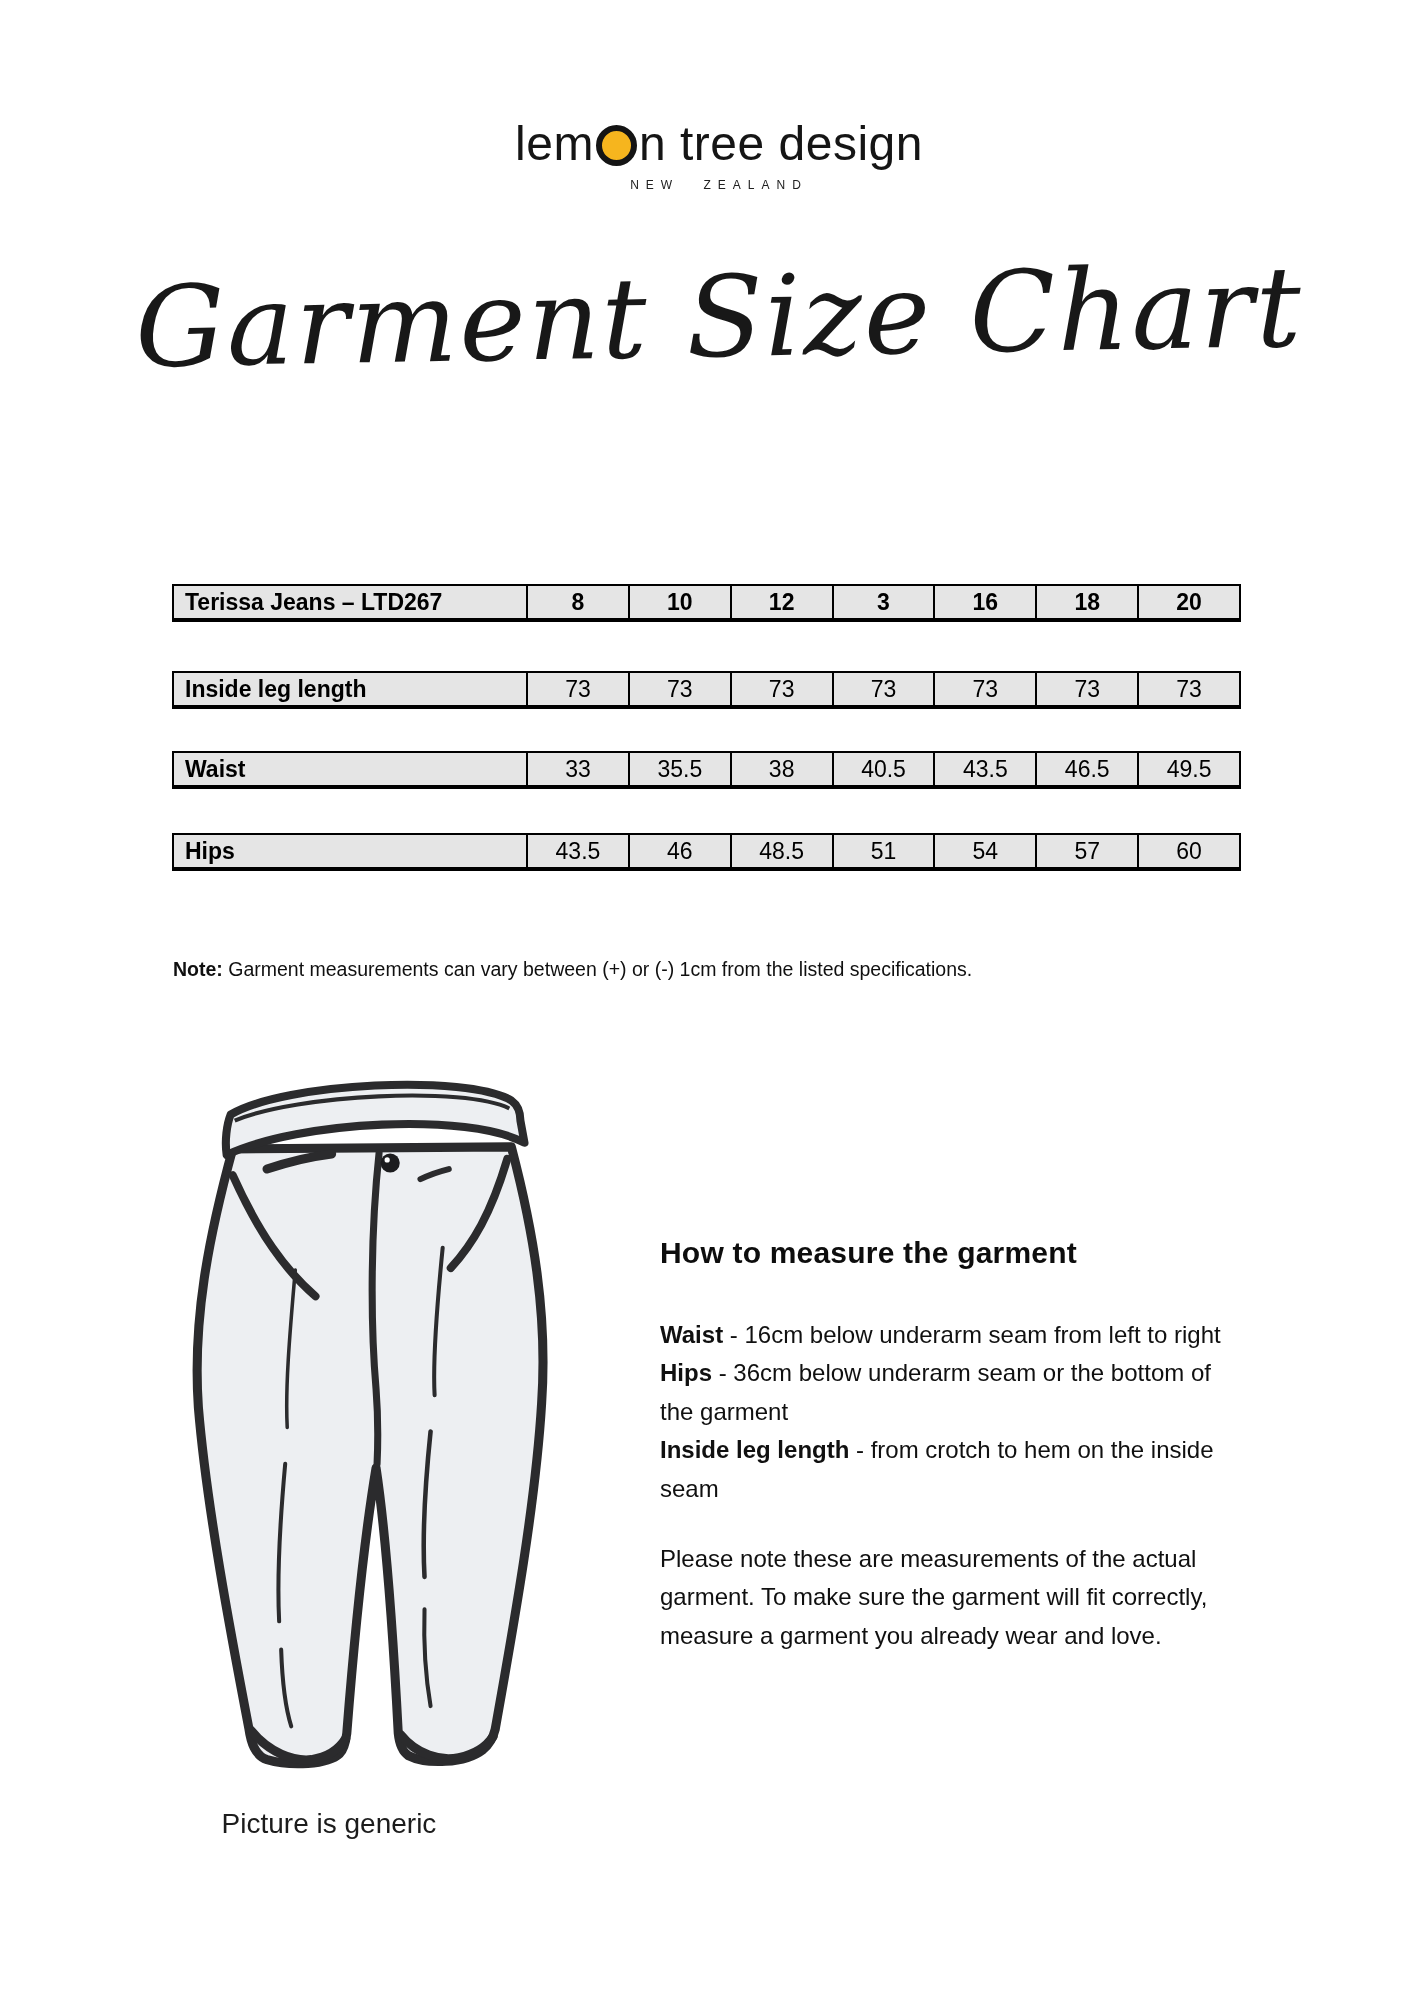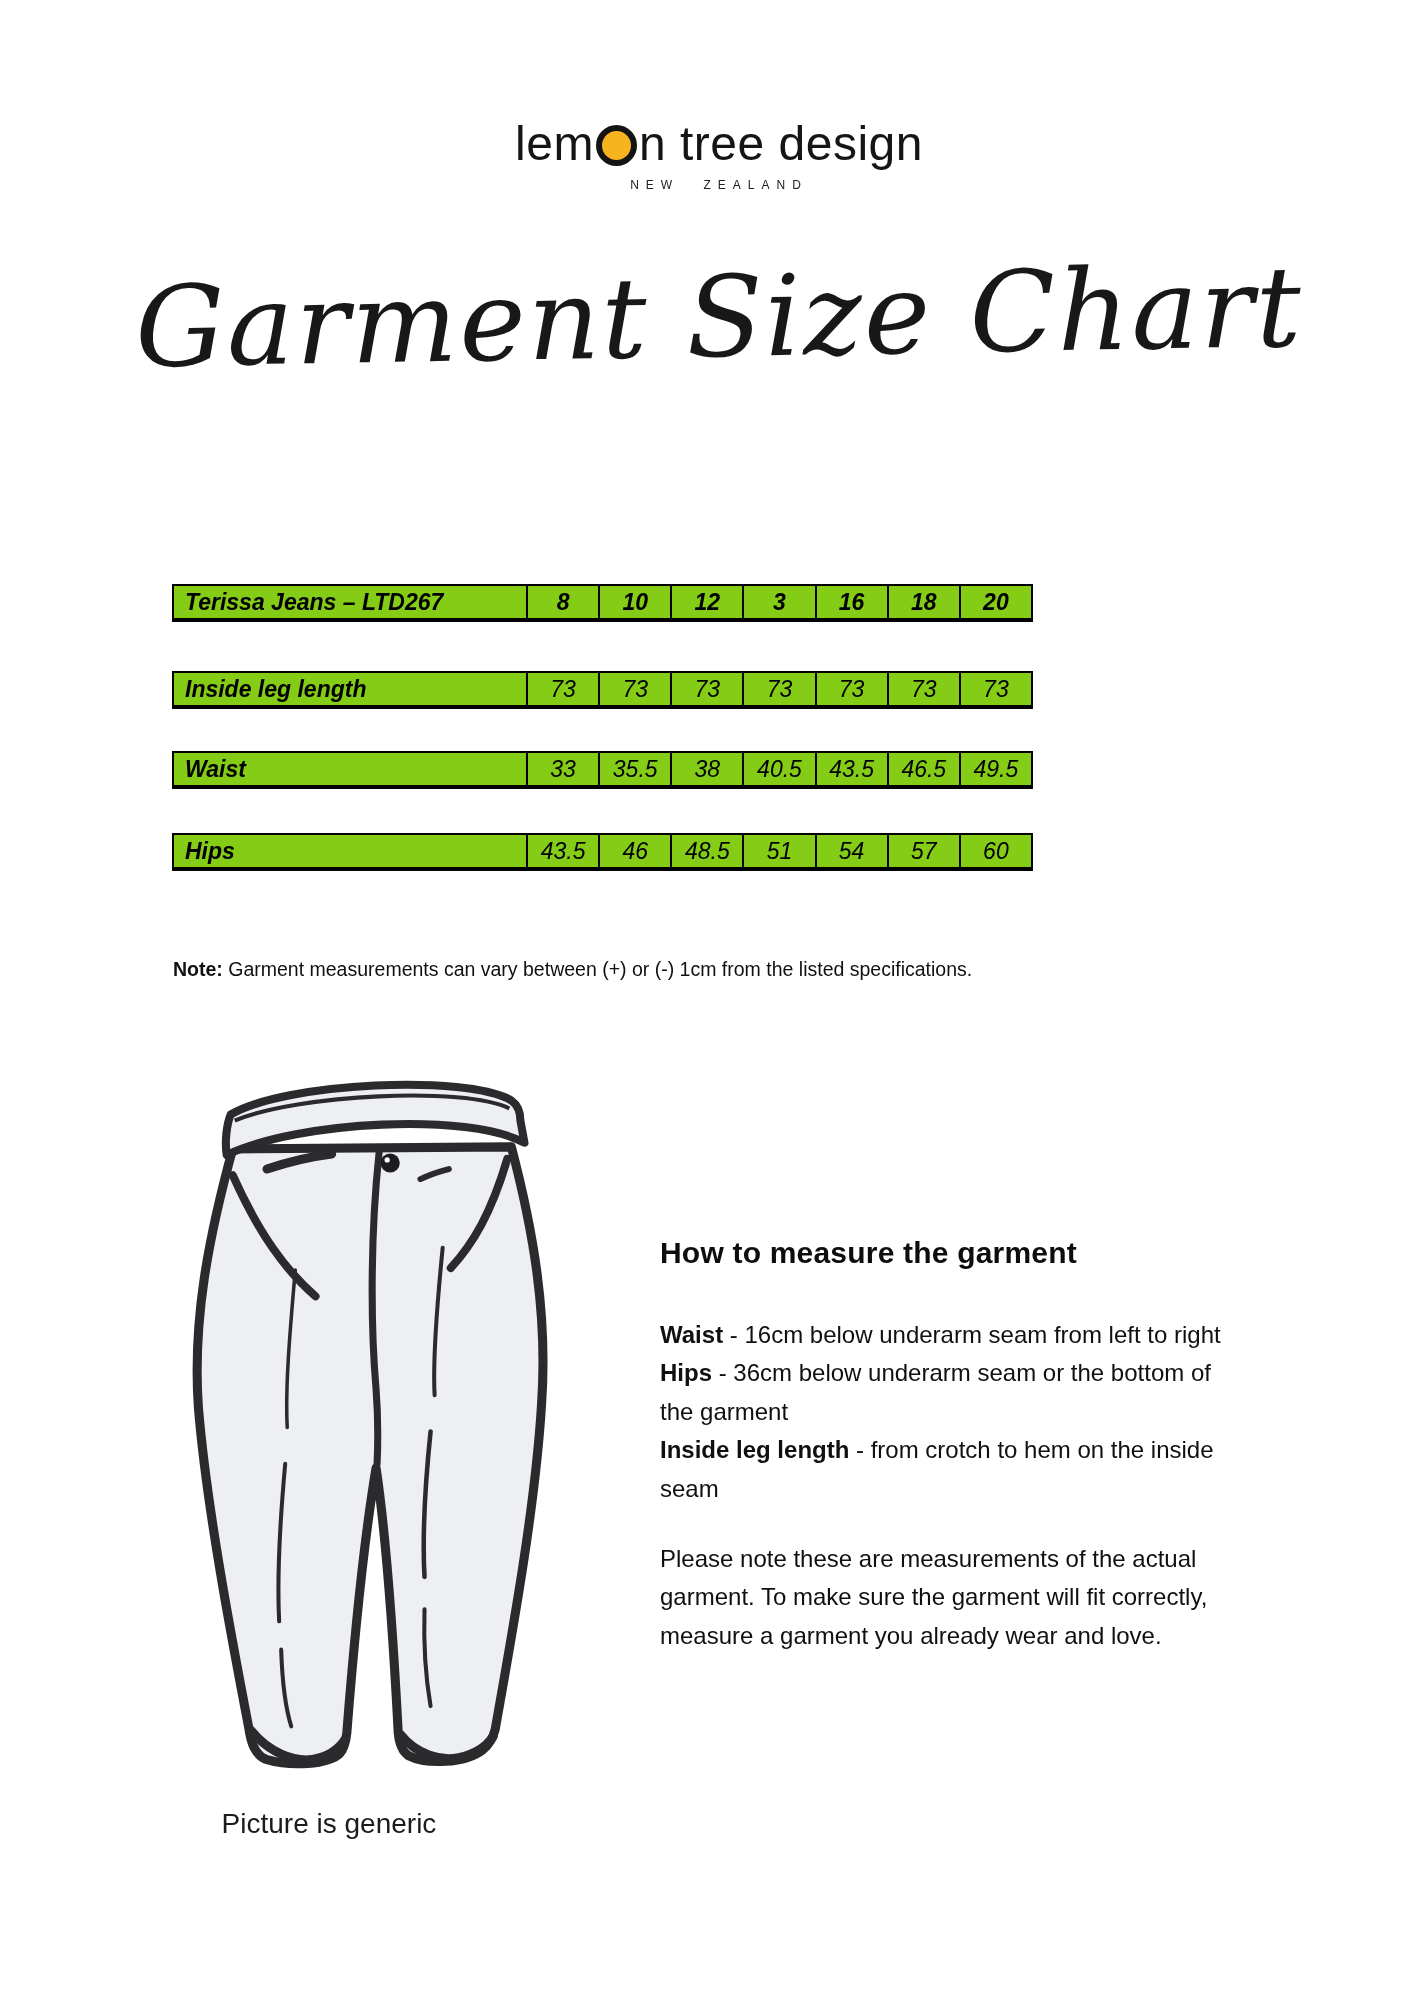--- a/index.html
+++ b/index.html
@@ -23,24 +23,23 @@
   
   .script-title {
     position:absolute; top:252px; left:0; width:100%; text-align:center;
     font-family:"DejaVu Serif", serif; font-style:italic; font-weight:400;
     font-size:112px; color:#181818; letter-spacing:2px; margin:0;
     transform:rotate(-1deg);
   }
 
   
   .trow {
-    position:absolute; left:172px; width:861px; height:38px; display:flex;
+    position:absolute; left:172px; width:1069px; height:38px; display:flex;
     border:2.5px solid #000; border-bottom-width:4px; box-sizing:border-box;
-    background:#84cc16;
-    font-style:italic;
+    background:#e5e5e5;
   }
   .trow .cell {
     flex:1; display:flex; align-items:center; justify-content:center;
     border-left:2.5px solid #000; font-size:23px; color:#000;
   }
   .trow .cell:first-child {
     flex:0 0 341px; border-left:none; justify-content:flex-start;
     padding-left:11px; font-weight:700;
   }
   .trow.header .cell { font-weight:700; }

